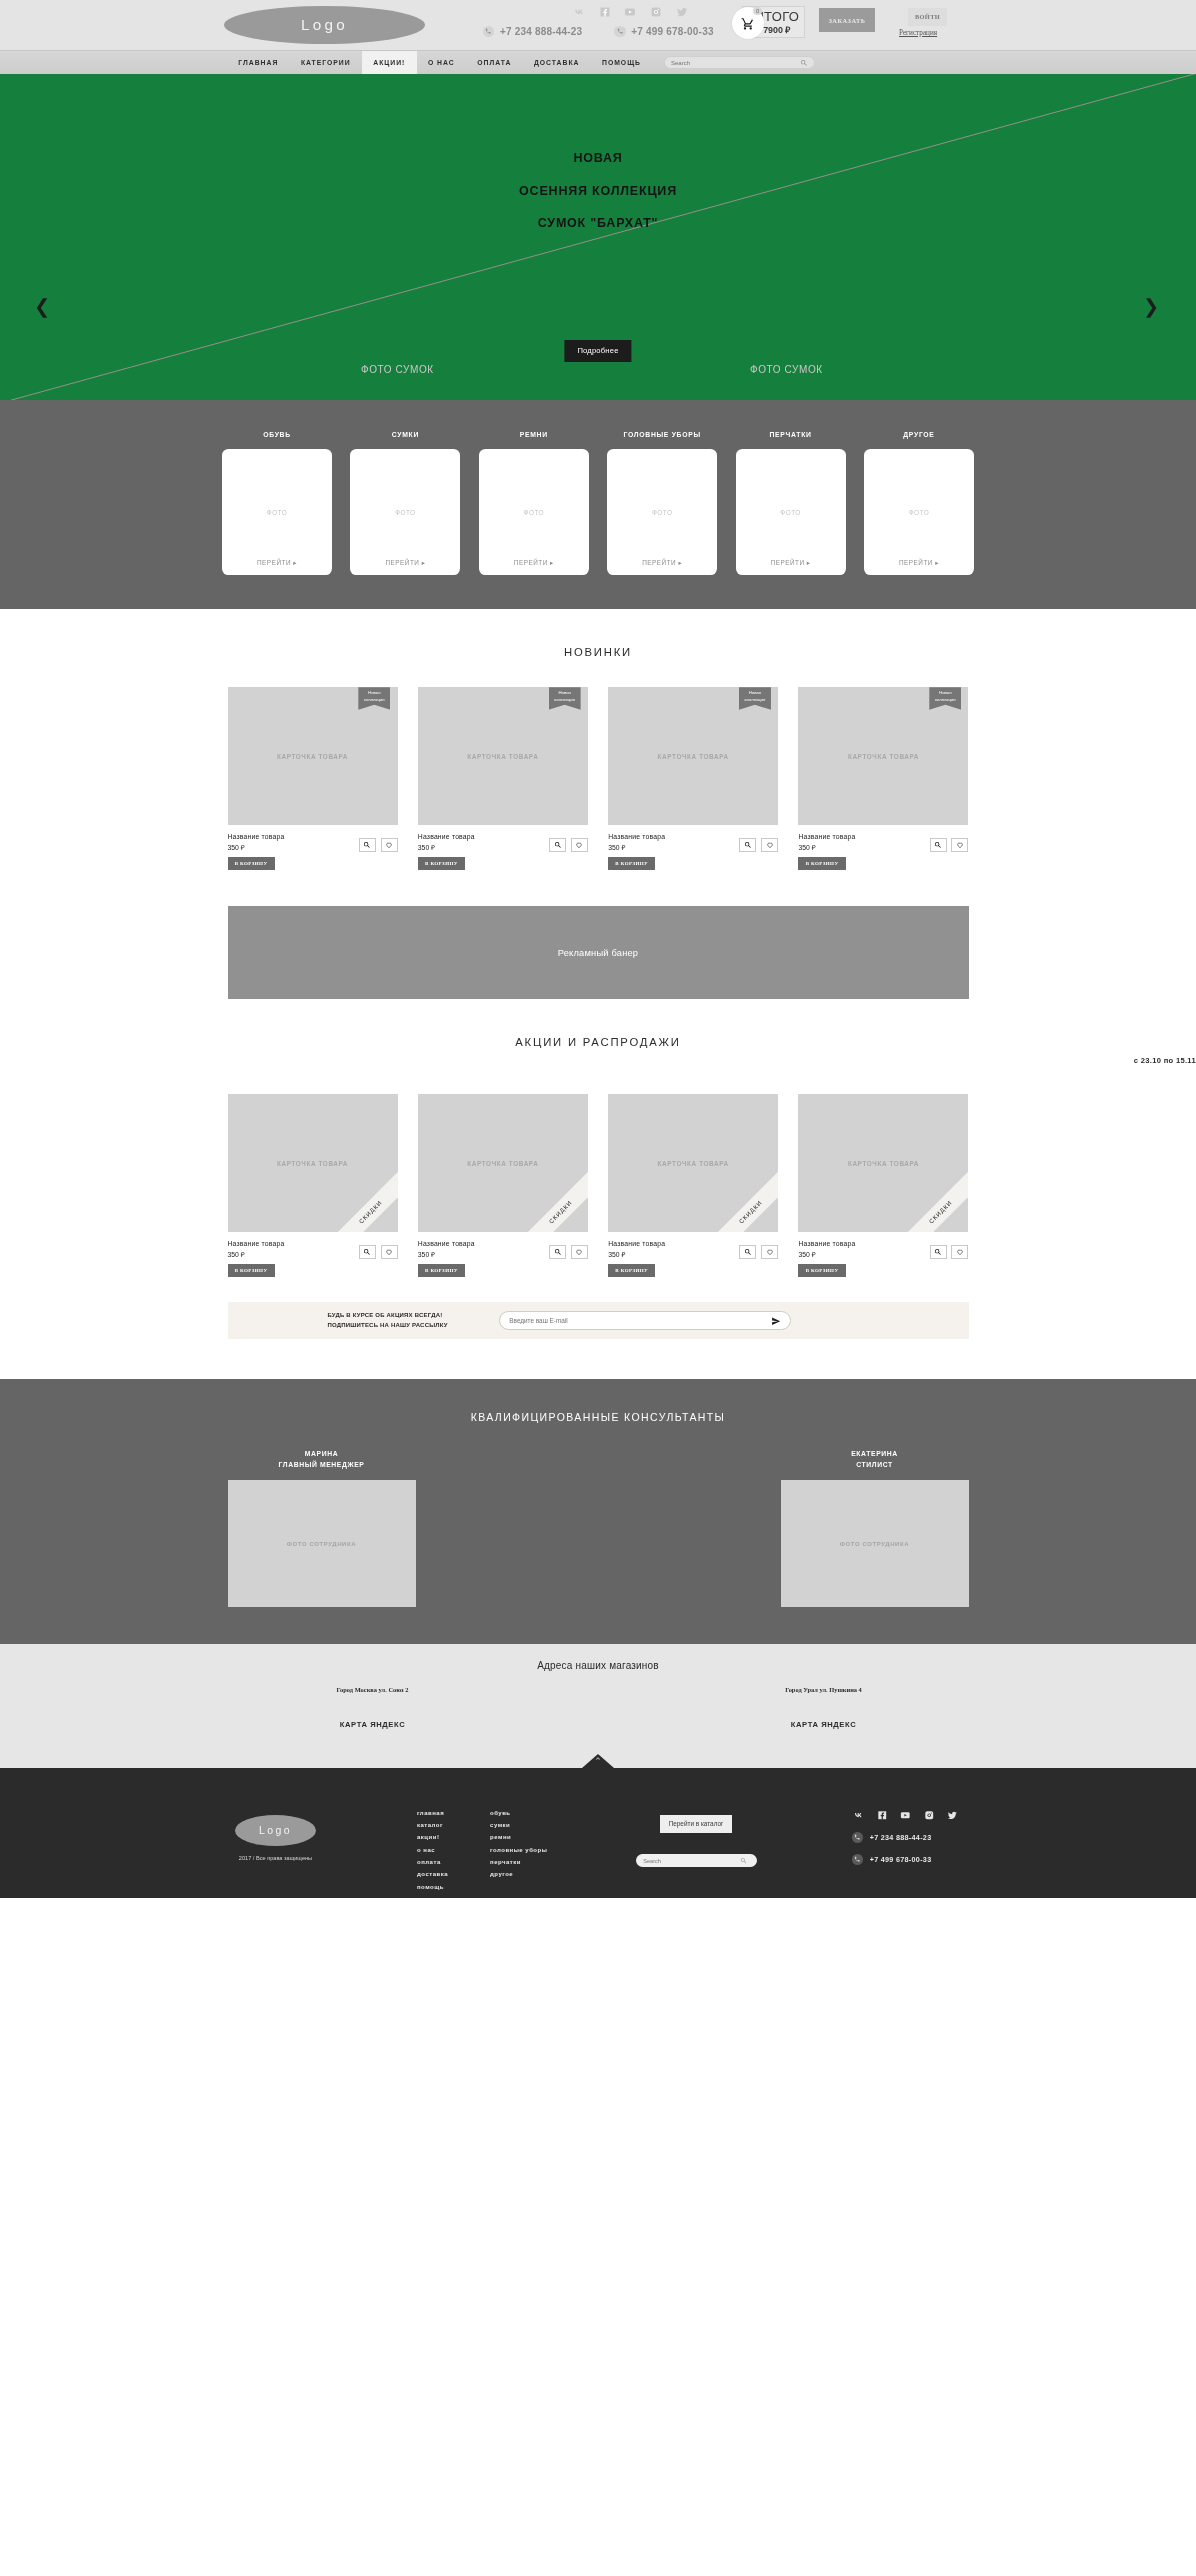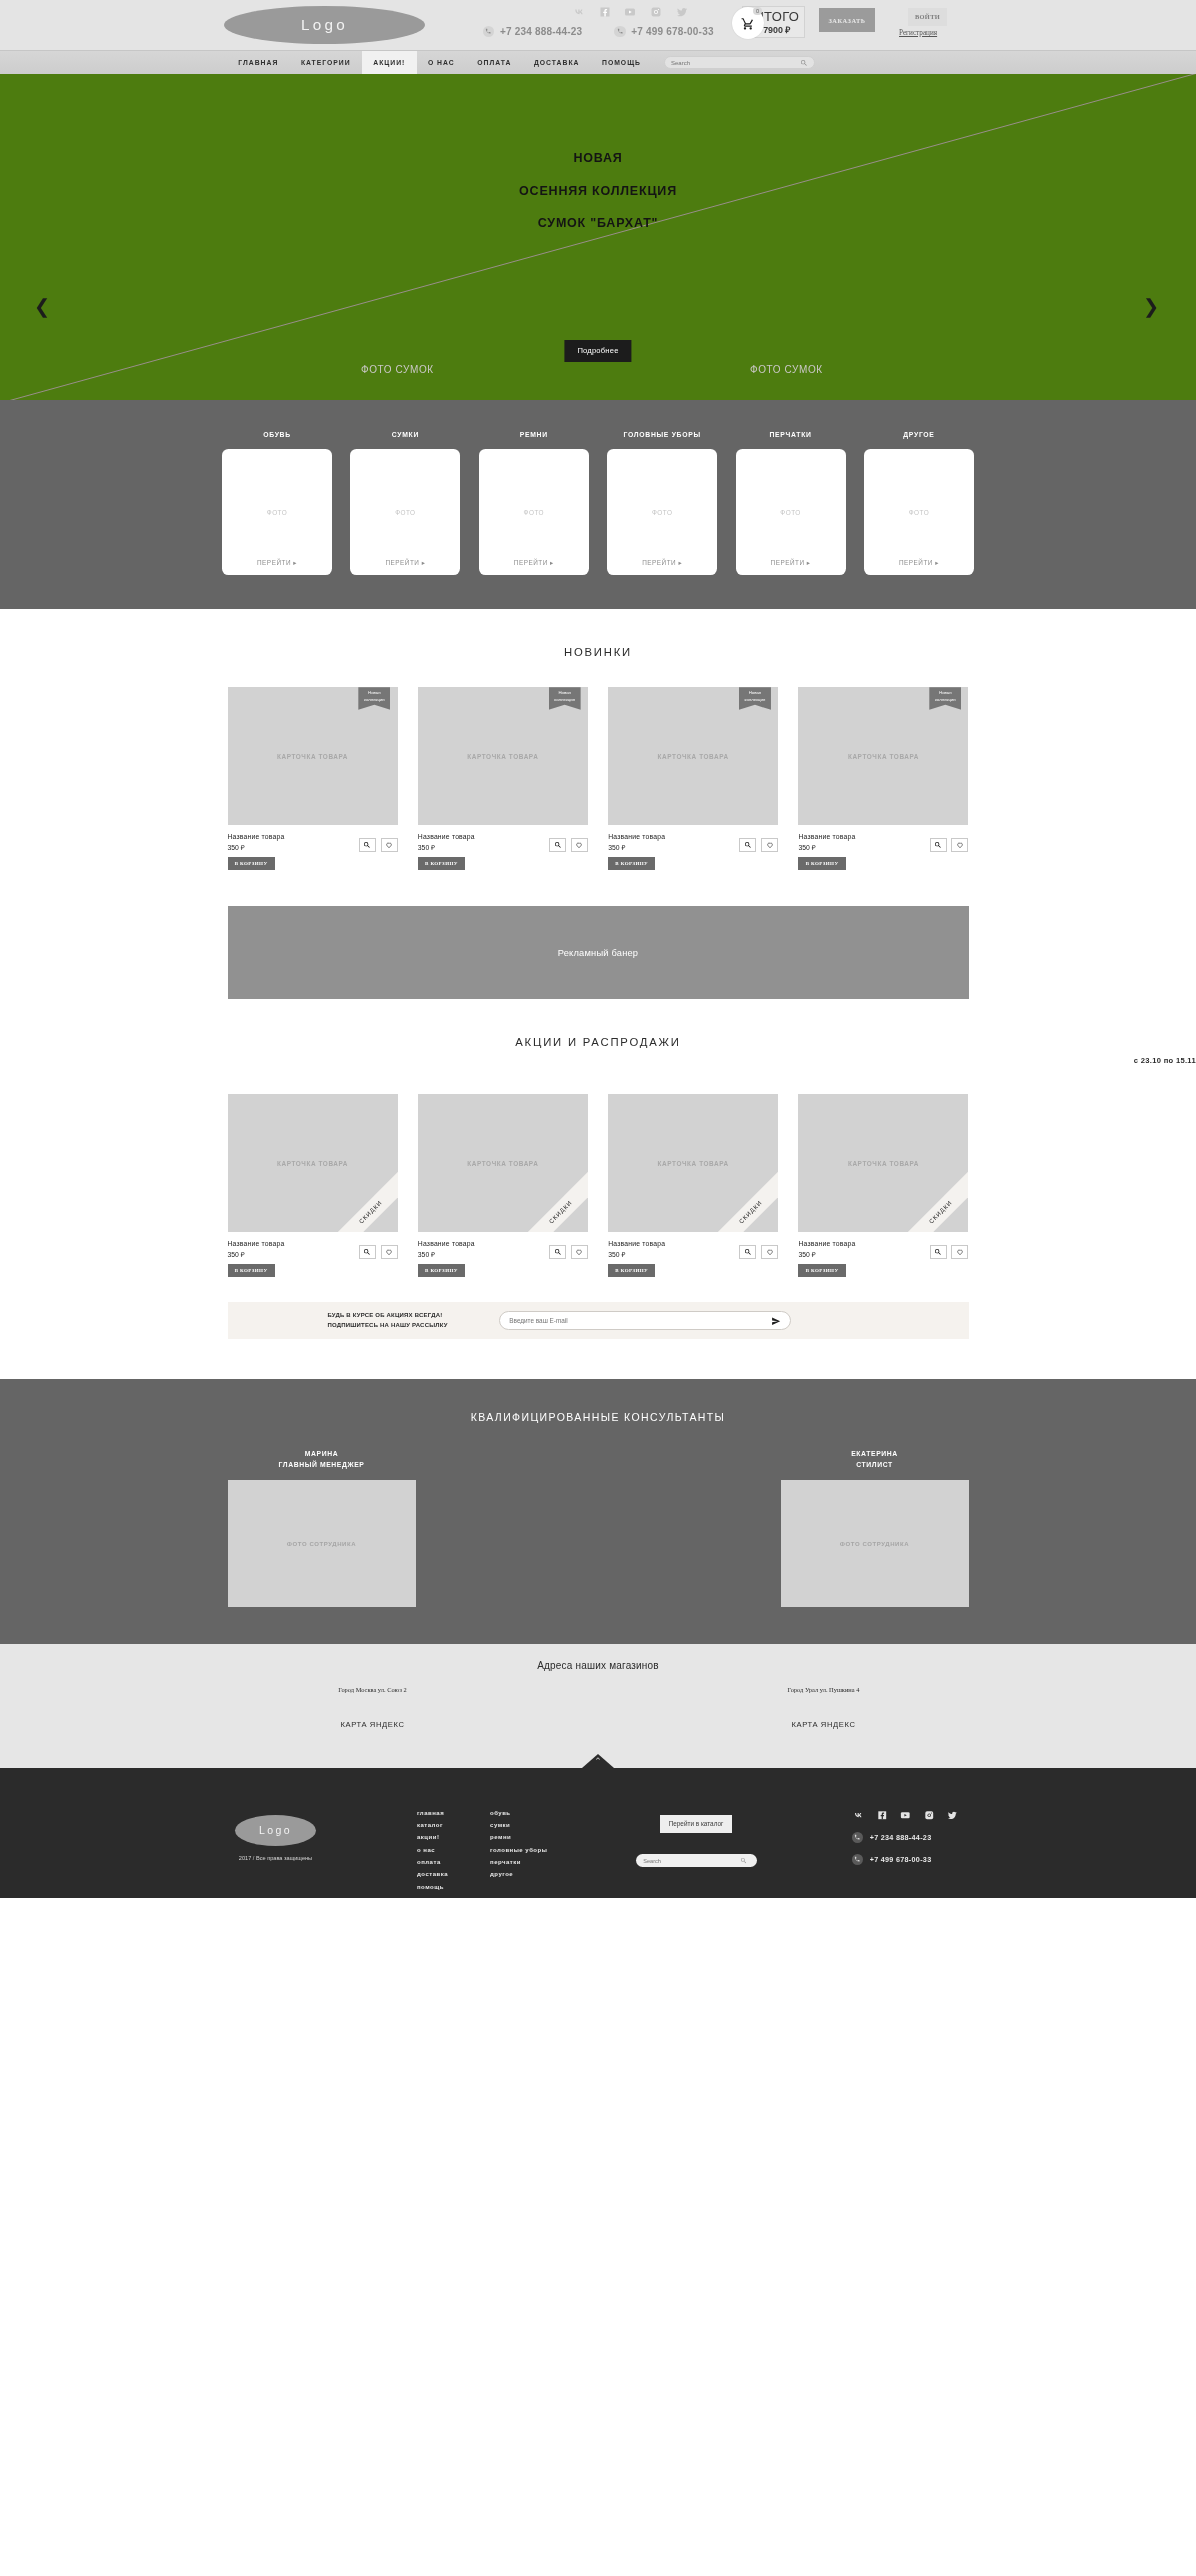--- a/index.html
+++ b/index.html
@@ -135,21 +135,21 @@
     font-family: "Liberation Sans", sans-serif;
   }
   .nav-search .sicon {
     position: absolute; right: 5.6px; top: 2.4px;
     width: 8px; height: 8px; fill: #8e8e8e;
   }
 
   
   .hero {
     height: 326px;
-    background: #4d7c0f;
+    background: #15803d;
     position: relative;
     overflow: hidden;
   }
   .hero .diag {
     position: absolute; left: 0; top: 0; width: 100%; height: 100%;
     pointer-events: none;
   }
   .hero-title {
     position: absolute; left: 0; right: 0; top: 68px;
     text-align: center;
@@ -381,21 +381,21 @@
     padding: 16px 0 39px 0;
     position: relative;
   }
   .maps-title {
     text-align: center; font-size: 10px; color: #2b2b2b; letter-spacing: 0.2px;
   }
   .maps-row {
     width: 741px; margin: 14.5px auto 0 auto;
     display: flex; justify-content: space-between;
   }
-  .map-col { width: 290px; text-align: center; }
+  .map-col { width: 290px; text-align: center; font-weight: bold; }
   .map-addr { font-size: 6.4px; color: #2b2b2b; font-family: "Liberation Serif", serif; }
   .map-box {
     margin-top: 27px;
     font-size: 7.6px; letter-spacing: 0.6px; color: #2b2b2b;
   }
   .scroll-top {
     position: absolute; left: 50%; bottom: 0;
     transform: translateX(-50%);
     width: 0; height: 0;
     border-left: 16px solid transparent;

